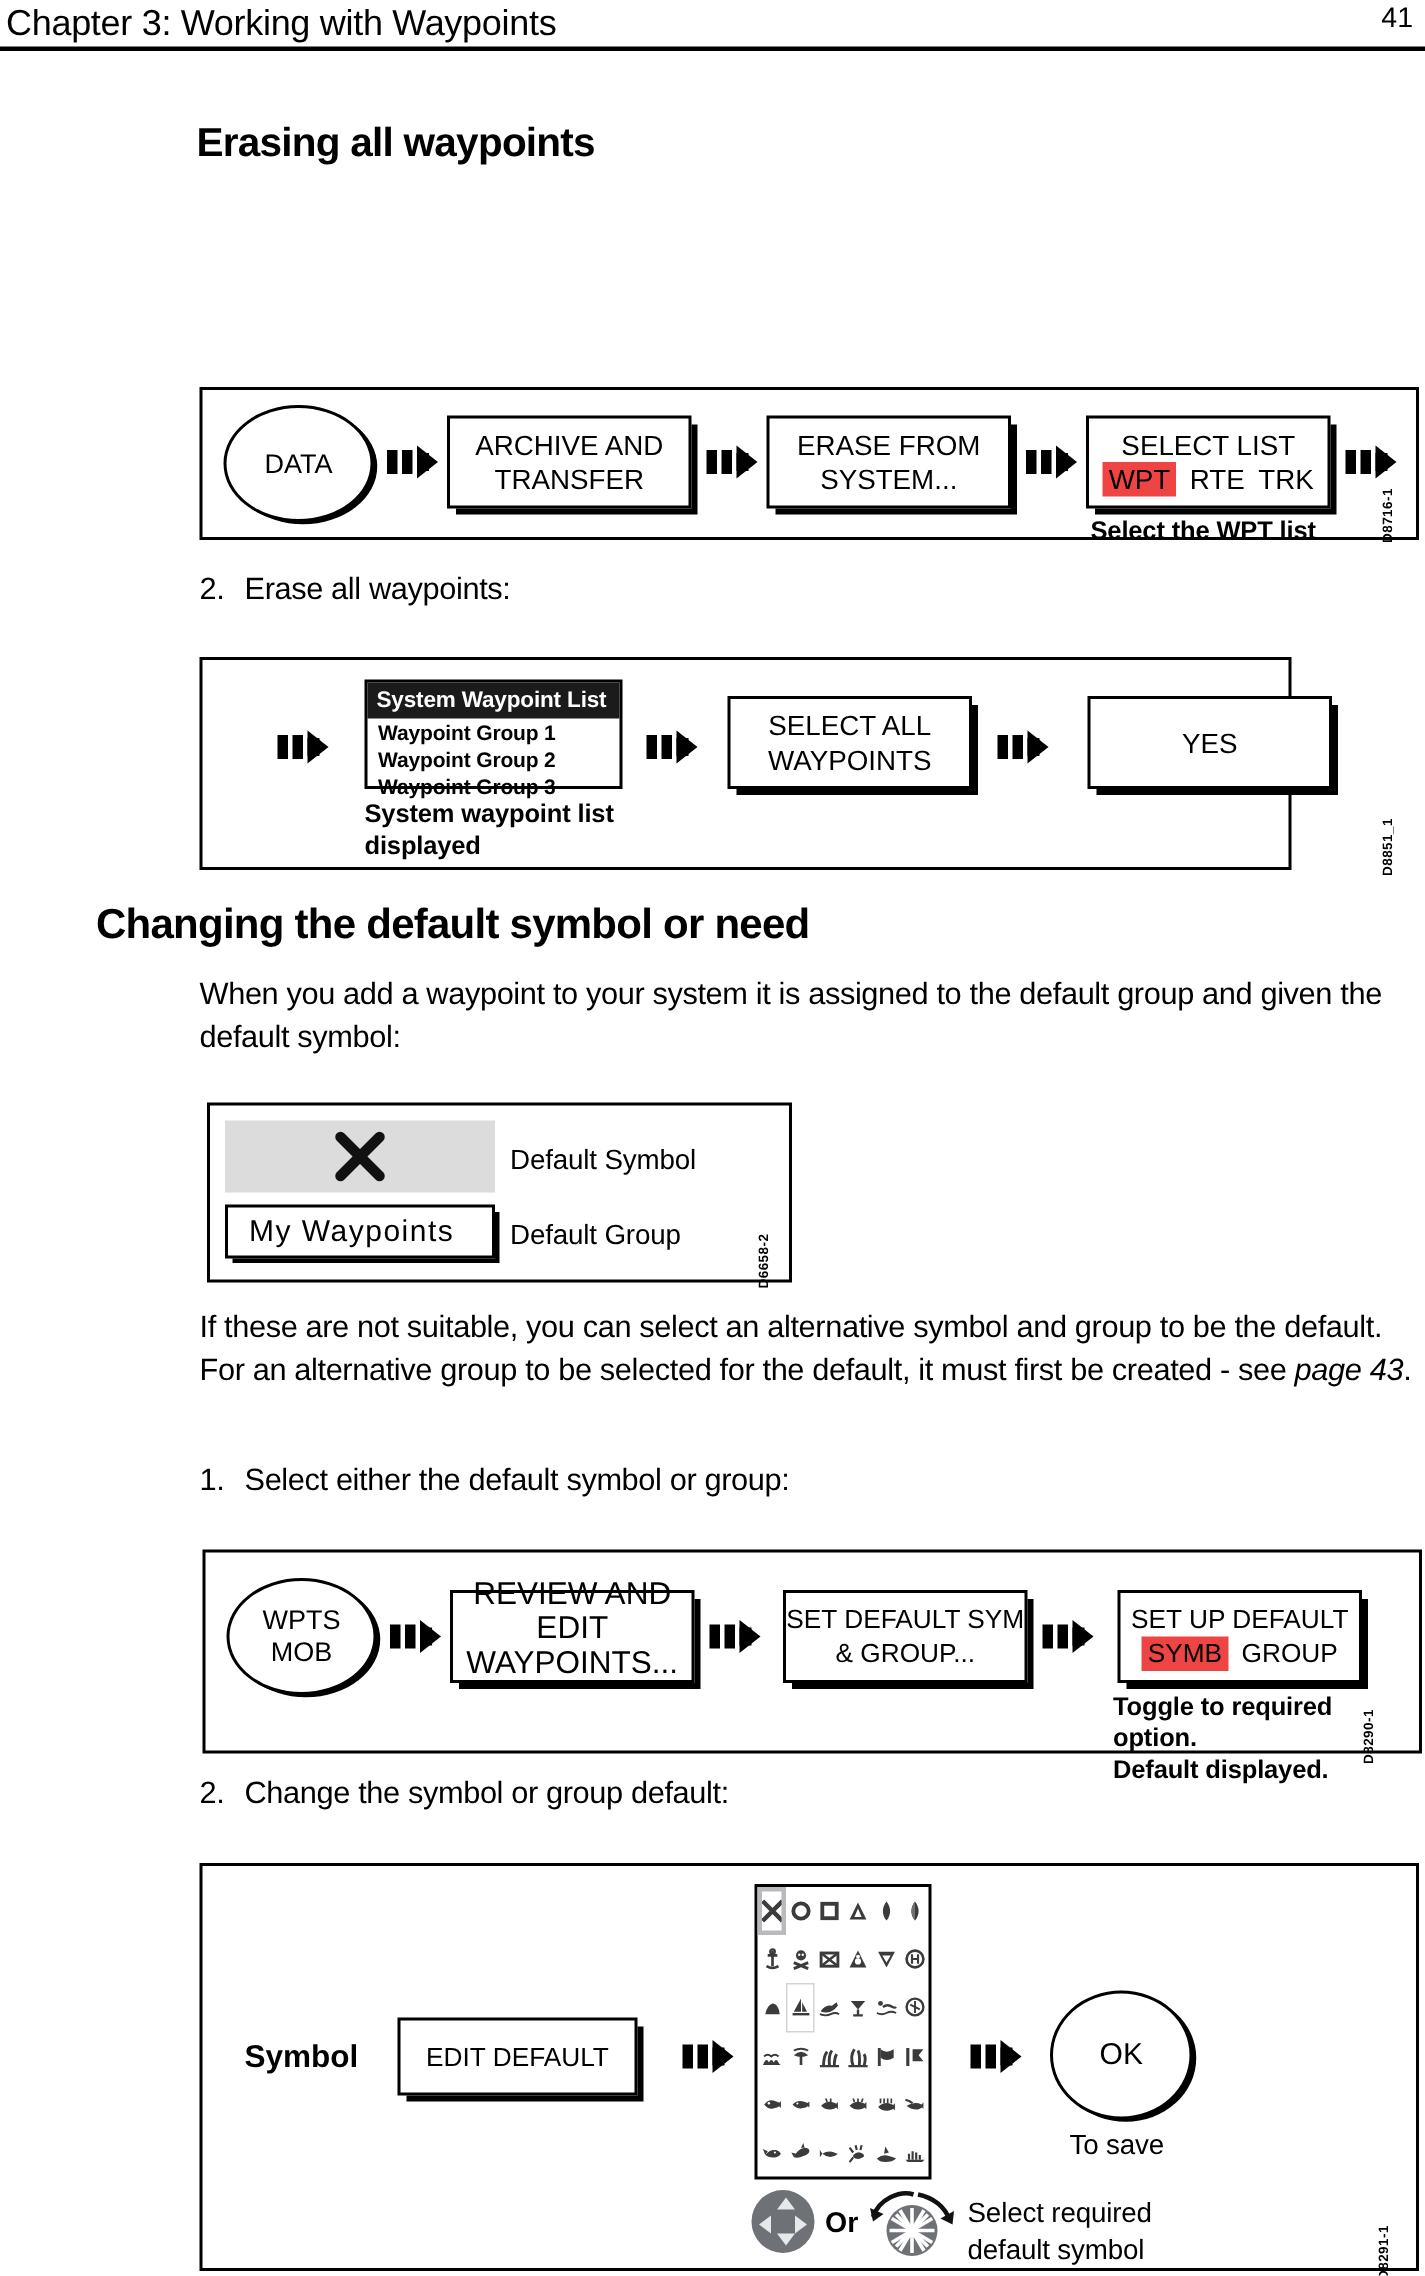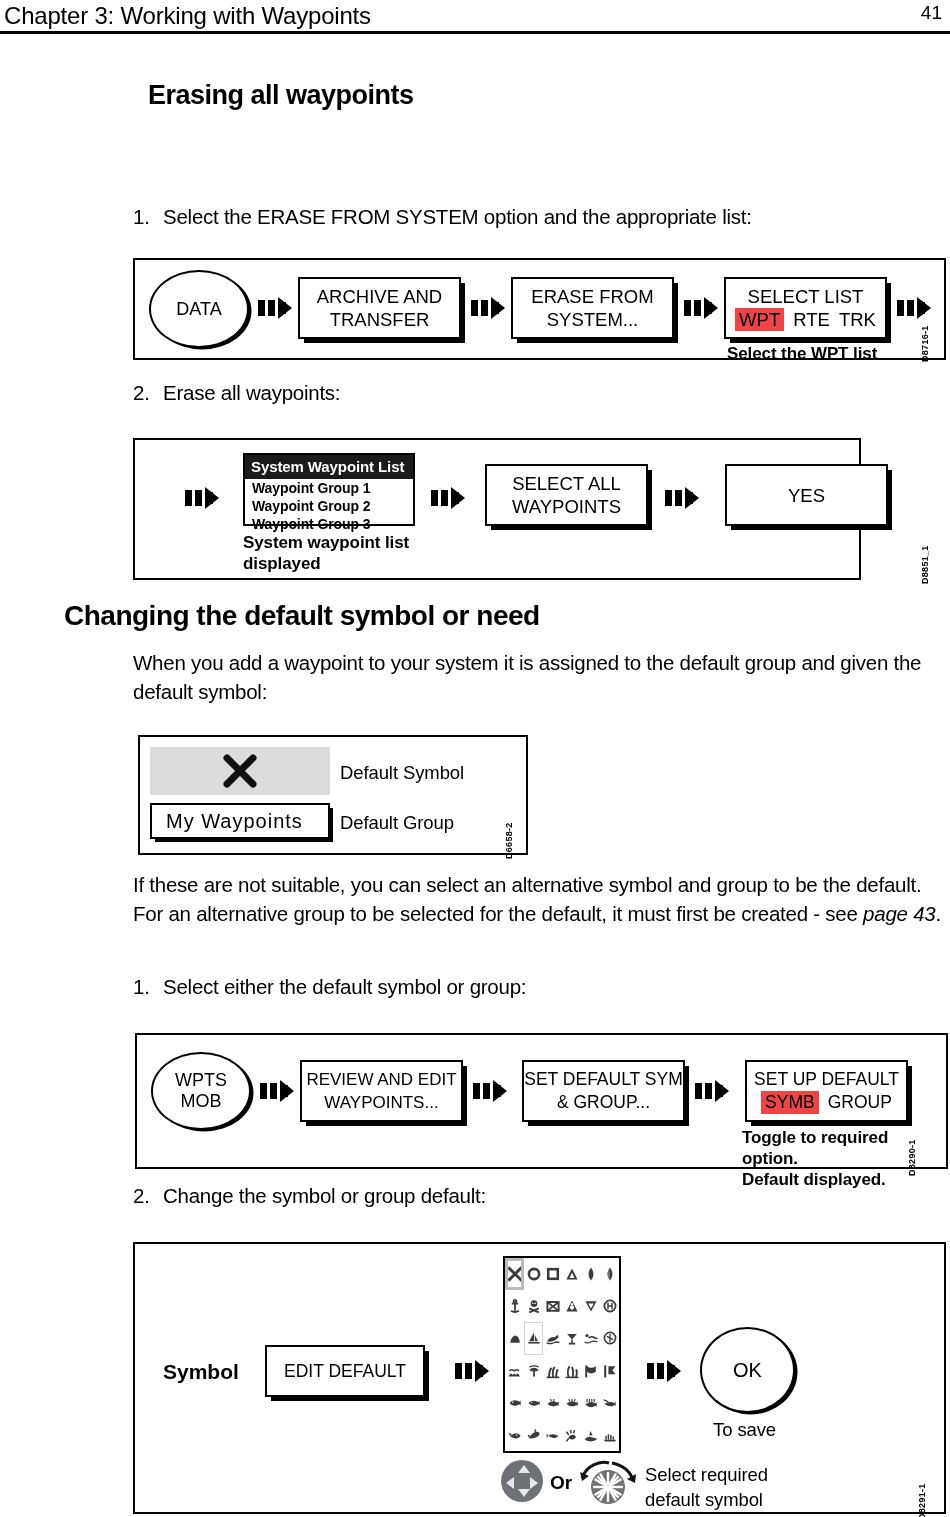--- a/index.html
+++ b/index.html
@@ -90,26 +90,23 @@
 <body>
 
 <div class="page">
 
   <div class="rh">
     <div class="chap">Chapter 3: Working with Waypoints</div>
     <div class="pg">41</div>
     <div class="rule"></div>
   </div>
 
-  <div class="h1" style="left:148px;top:80px;">Erasing all waypoints</div>
-
-
-  <div class="step" style="left:133px;top:205px;">
-    <span class="num">1.</span><span>Select the ERASE FROM SYSTEM option and the appropriate list:</span>
-  </div>
+  <div class="h1" style="left:131px;top:80px;">Erasing all waypoints</div>
+
+
 
   <div class="fig" style="left:133px;top:258px;width:813px;height:102px;">
 
     <div class="ell" style="left:14px;top:10px;width:100px;height:78px;">
       <span>DATA</span>
     </div>
 
     <div class="arw" style="left:123px;top:37px;">
       <i class="b1"></i>
         <i class="b2"></i>
@@ -250,21 +247,21 @@
       <span>MOB</span>
     </div>
 
     <div class="arw" style="left:123px;top:45px;">
       <i class="b1"></i>
         <i class="b2"></i>
         <i class="stem"></i>
         <i class="tri"></i>
     </div>
 
-    <div class="skey" style="left:163px;top:25px;width:163px;height:62px;flex-direction:column;font-size:17px;">
+    <div class="skey" style="left:163px;top:25px;width:163px;height:62px;flex-direction:column;font-size:21px;justify-content:flex-end;">
       <span>REVIEW AND EDIT</span>
       <span>WAYPOINTS...</span>
     </div>
 
     <div class="arw" style="left:336px;top:45px;">
       <i class="b1"></i>
         <i class="b2"></i>
         <i class="stem"></i>
         <i class="tri"></i>
     </div>

